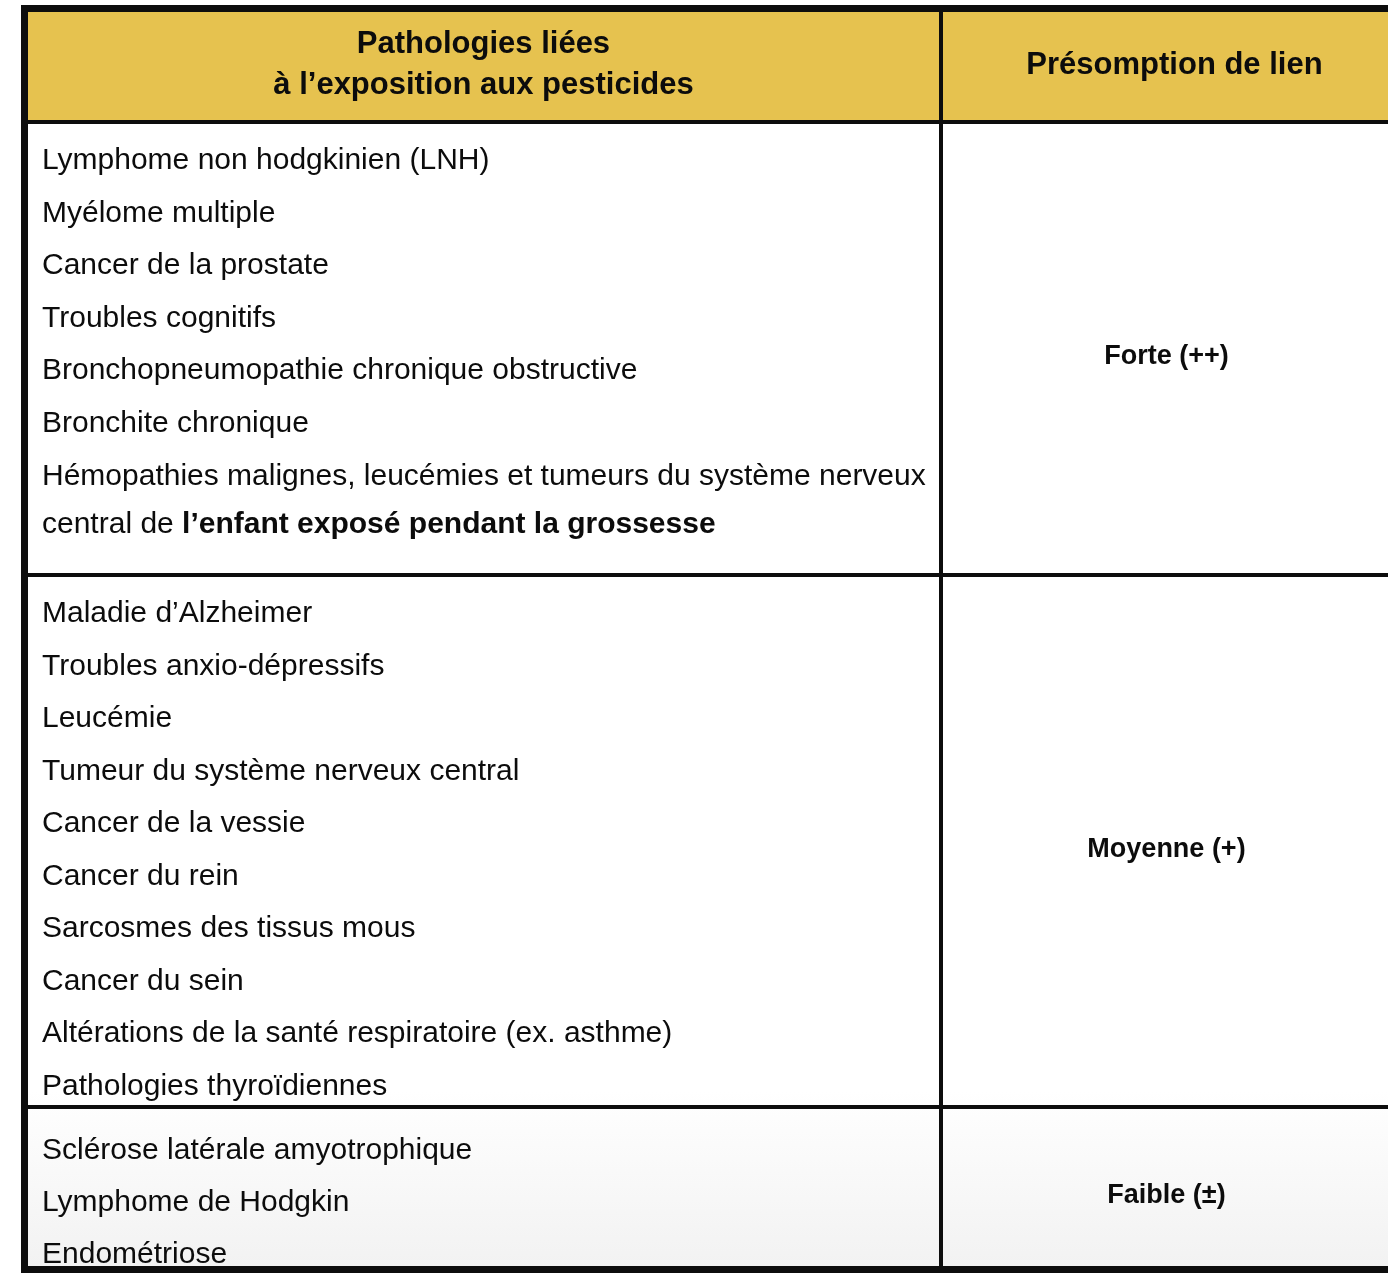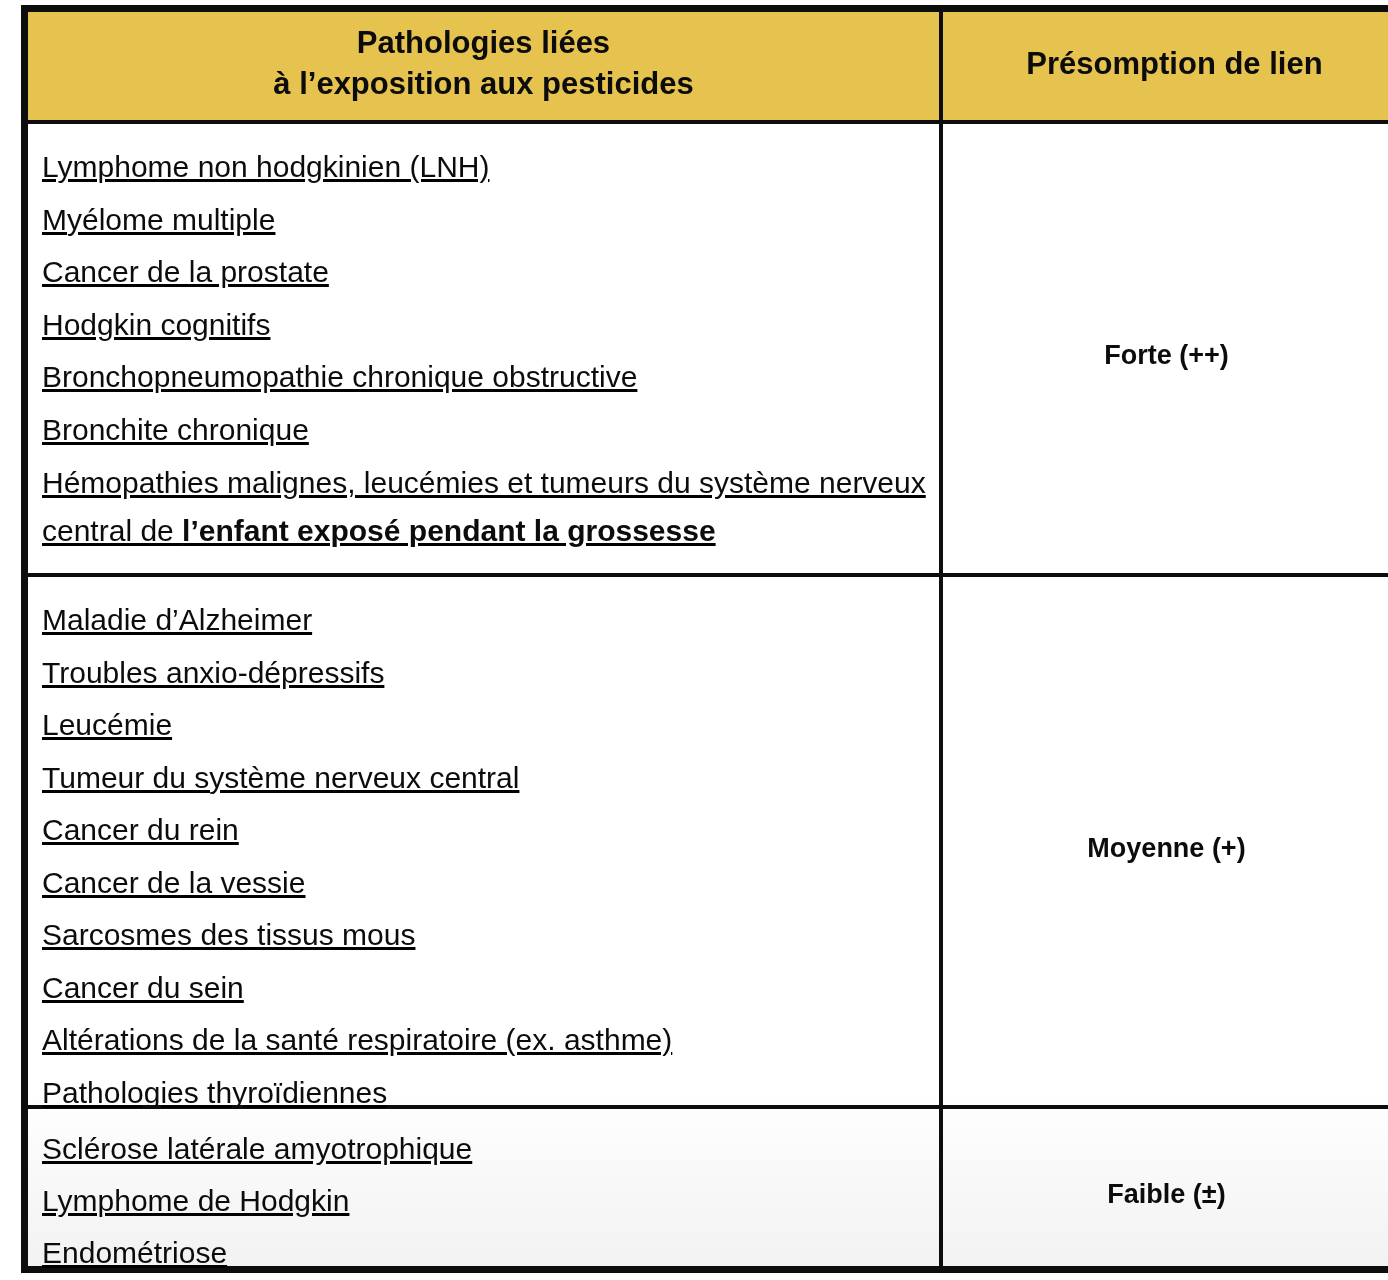--- a/index.html
+++ b/index.html
@@ -71,22 +71,21 @@
   .section {
     display: flex;
     border-bottom: 4px solid #0d0d0d;
   }
   .section:last-child { border-bottom: none; }
 
   .section-items {
     width: 915px;
     flex: 0 0 915px;
     border-right: 4px solid #0d0d0d;
-    padding: 17px 0 9px 14px;
-    text-decoration: underline;
+    padding: 9px 0 9px 14px;
   }
 
   .section-level {
     flex: 1 1 auto;
     display: flex;
     align-items: center;
     justify-content: center;
     font-size: 27px;
     font-weight: bold;
     color: #0c0c0c;
@@ -132,36 +131,36 @@
         </span>
       </div>
       <div class="header-cell presumption">Présomption de lien</div>
     </div>
 
     <div class="section forte">
       <div class="section-items">
         <div class="item">Lymphome non hodgkinien (LNH)</div>
         <div class="item">Myélome multiple</div>
         <div class="item">Cancer de la prostate</div>
-        <div class="item">Hodgkin cognitifs</div>
+        <div class="item">Troubles cognitifs</div>
         <div class="item">Bronchopneumopathie chronique obstructive</div>
         <div class="item">Bronchite chronique</div>
         <div class="item wrap"><span>Hémopathies malignes, leucémies et tumeurs du système nerveux central de </span><span class="emph">l’enfant exposé pendant la grossesse</span></div>
       </div>
       <div class="section-level">Forte (++)</div>
     </div>
 
     <div class="section moyenne">
       <div class="section-items">
         <div class="item">Maladie d’Alzheimer</div>
         <div class="item">Troubles anxio-dépressifs</div>
         <div class="item">Leucémie</div>
         <div class="item">Tumeur du système nerveux central</div>
+        <div class="item">Cancer de la vessie</div>
         <div class="item">Cancer du rein</div>
-        <div class="item">Cancer de la vessie</div>
         <div class="item">Sarcosmes des tissus mous</div>
         <div class="item">Cancer du sein</div>
         <div class="item">Altérations de la santé respiratoire (ex. asthme)</div>
         <div class="item">Pathologies thyroïdiennes</div>
       </div>
       <div class="section-level">Moyenne (+)</div>
     </div>
 
     <div class="section faible">
       <div class="section-items">

